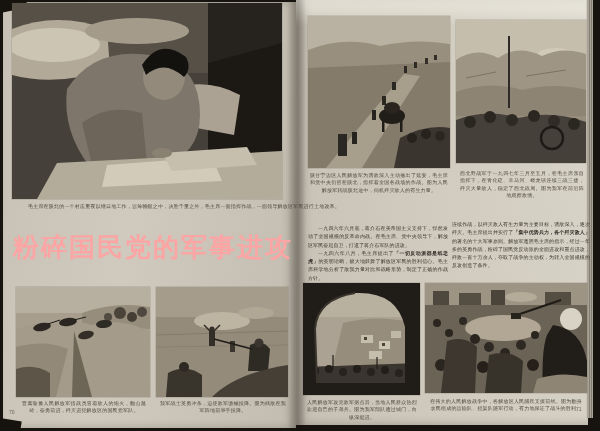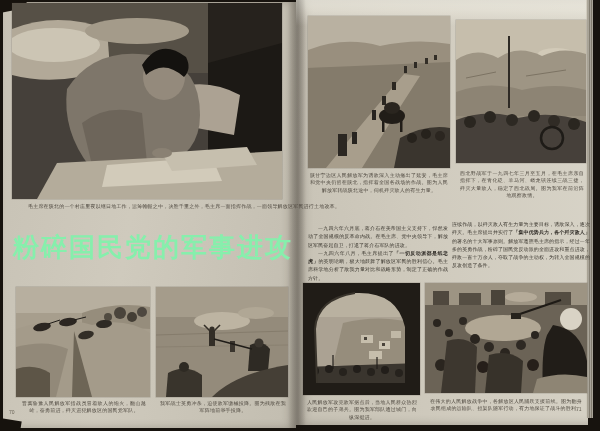--- a/index.html
+++ b/index.html
@@ -39,21 +39,21 @@
 
   .photo{position:absolute;overflow:hidden;box-shadow:0 0 0 .5px rgba(60,52,42,.25);}
   .photo svg{display:block;width:100%;height:100%;}
 
   .caption{
     position:absolute;color:#514b42;font-size:5px;line-height:1.45;
     text-align:justify;text-align-last:center;letter-spacing:.2px;
   }
   .caption-one{white-space:nowrap;text-align:center;}
   .title{
-    position:absolute;color:#86efac;font-weight:900;
+    position:absolute;color:#fca5a5;font-weight:900;
     font-family:Liberation Mono, monospace;
     font-size:26px;letter-spacing:2px;white-space:nowrap;
   }
   .bodytext{
     position:absolute;color:#3e3a32;font-size:5px;line-height:1.66;
     text-align:justify;letter-spacing:.1px;
   }
   .bodytext p{margin:0;text-indent:2em;}
   .bodytext .bold{font-weight:bold;color:#2c2823;}
   .pagenum{position:absolute;color:#6a6458;font-size:5px;}

